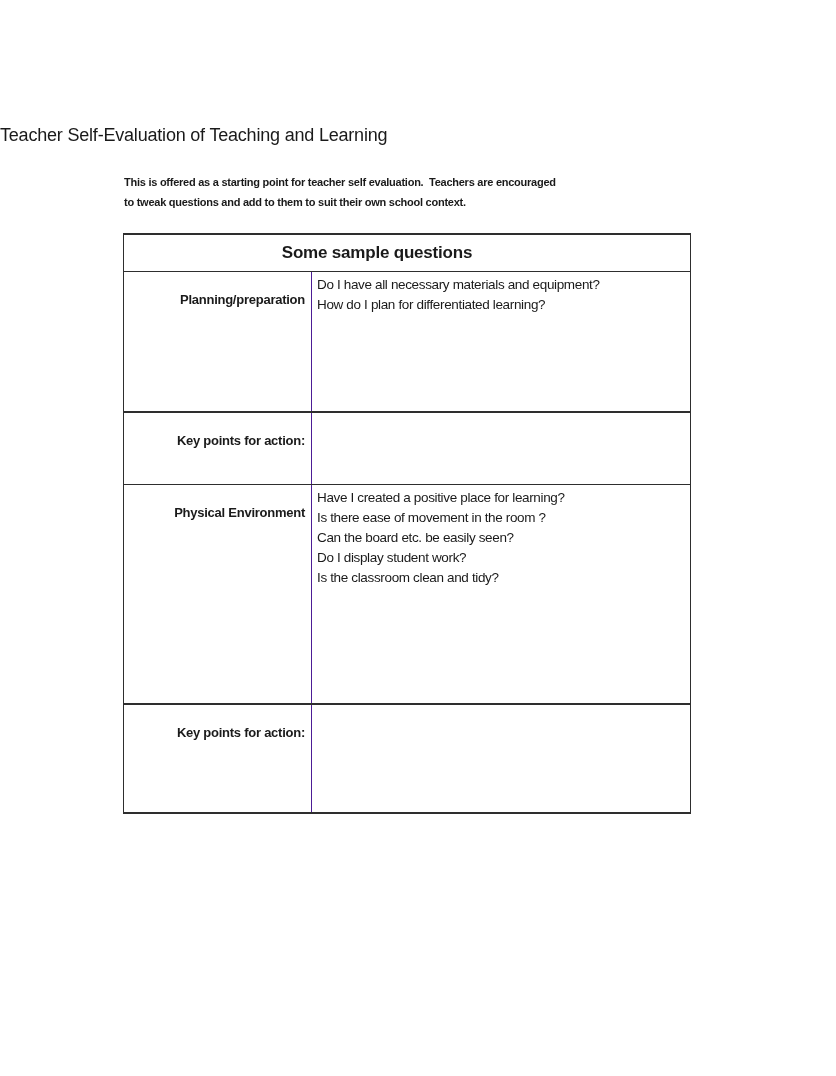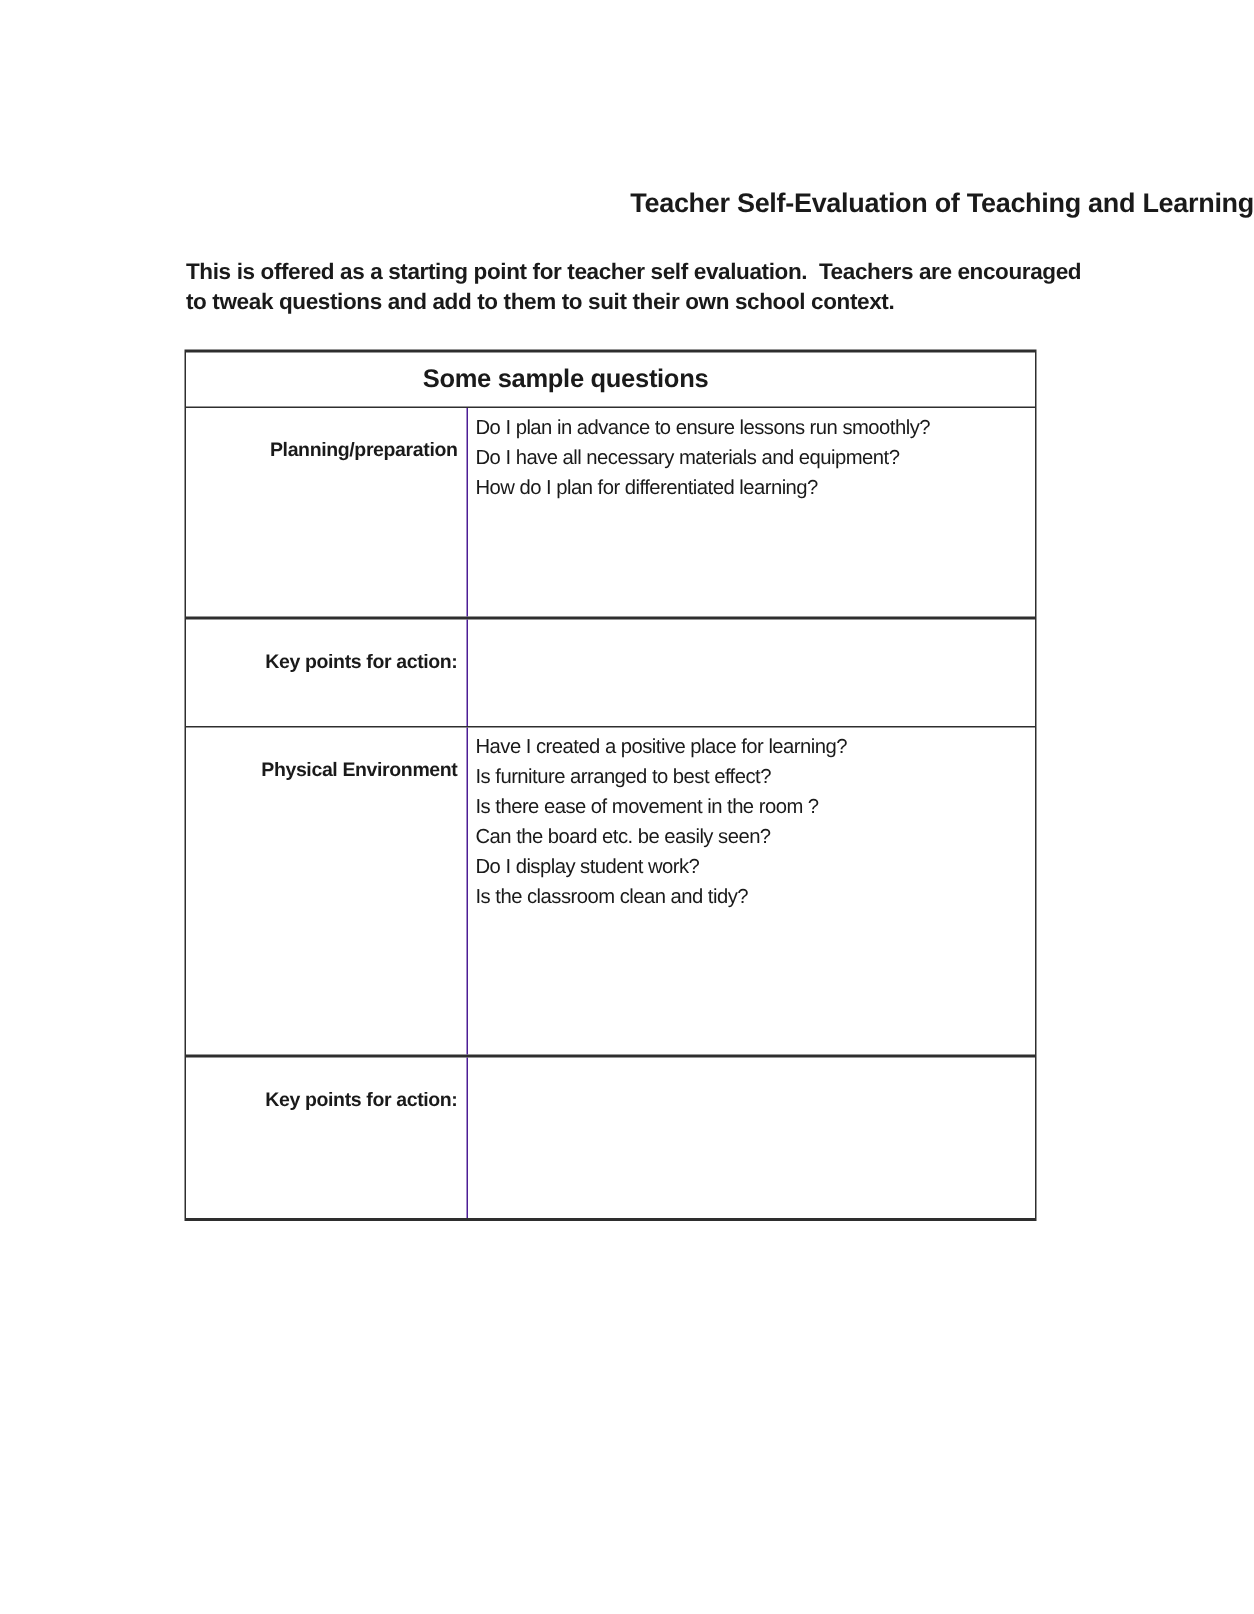--- a/index.html
+++ b/index.html
@@ -7,30 +7,30 @@
     position:relative;
     width:836px;height:1076px;
     background:#ffffff;
     font-family:"Liberation Sans", sans-serif;
     color:#1a1a1a;
     overflow:hidden;
   }
   .title{
     position:absolute;top:123px;left:0;right:0;
     margin:0;
-    text-align:right;
-    font-size:18px;font-weight:bold;letter-spacing:-0.2px;
+    text-align:left;
+    font-size:18px;font-weight:normal;letter-spacing:-0.2px;
     line-height:24px;
     color:#1a1a1a;
   }
   .intro{
     position:absolute;top:172px;left:124px;width:660px;
   }
   .intro-line{
-    font-size:15px;font-weight:bold;letter-spacing:-0.25px;
+    font-size:11px;font-weight:bold;letter-spacing:-0.25px;
     line-height:20px;white-space:pre;
     color:#1a1a1a;
   }
   .qtable{
     position:absolute;top:233px;left:123px;width:568px;
     box-sizing:border-box;
     border:1px solid #2e2e2e;
     border-top-width:2px;border-bottom-width:2px;
     background:#ffffff;
   }
@@ -84,36 +84,34 @@
 
   <div class="qtable">
 
     <div class="thead">
       <span>Some sample questions</span>
     </div>
 
     <div class="trow row-0 thick">
       <div class="tlabel">Planning/preparation</div>
       <div class="tcell">
-          <div class="qline">Do I plan in advance to ensure lessons run smoothly?</div>
           <div class="qline">Do I have all necessary materials and equipment?</div>
           <div class="qline">How do I plan for differentiated learning?</div>
         </div>
     </div>
 
     <div class="trow row-1 thin">
       <div class="tlabel">Key points for action:</div>
       <div class="tcell"></div>
     </div>
 
     <div class="trow row-2 thick">
       <div class="tlabel">Physical Environment</div>
       <div class="tcell">
           <div class="qline">Have I created a positive place for learning?</div>
-          <div class="qline">Is furniture arranged to best effect?</div>
           <div class="qline">Is there ease of movement in the room ?</div>
           <div class="qline">Can the board etc. be easily seen?</div>
           <div class="qline">Do I display student work?</div>
           <div class="qline">Is the classroom clean and tidy?</div>
         </div>
     </div>
 
     <div class="trow row-3">
       <div class="tlabel">Key points for action:</div>
       <div class="tcell"></div>

